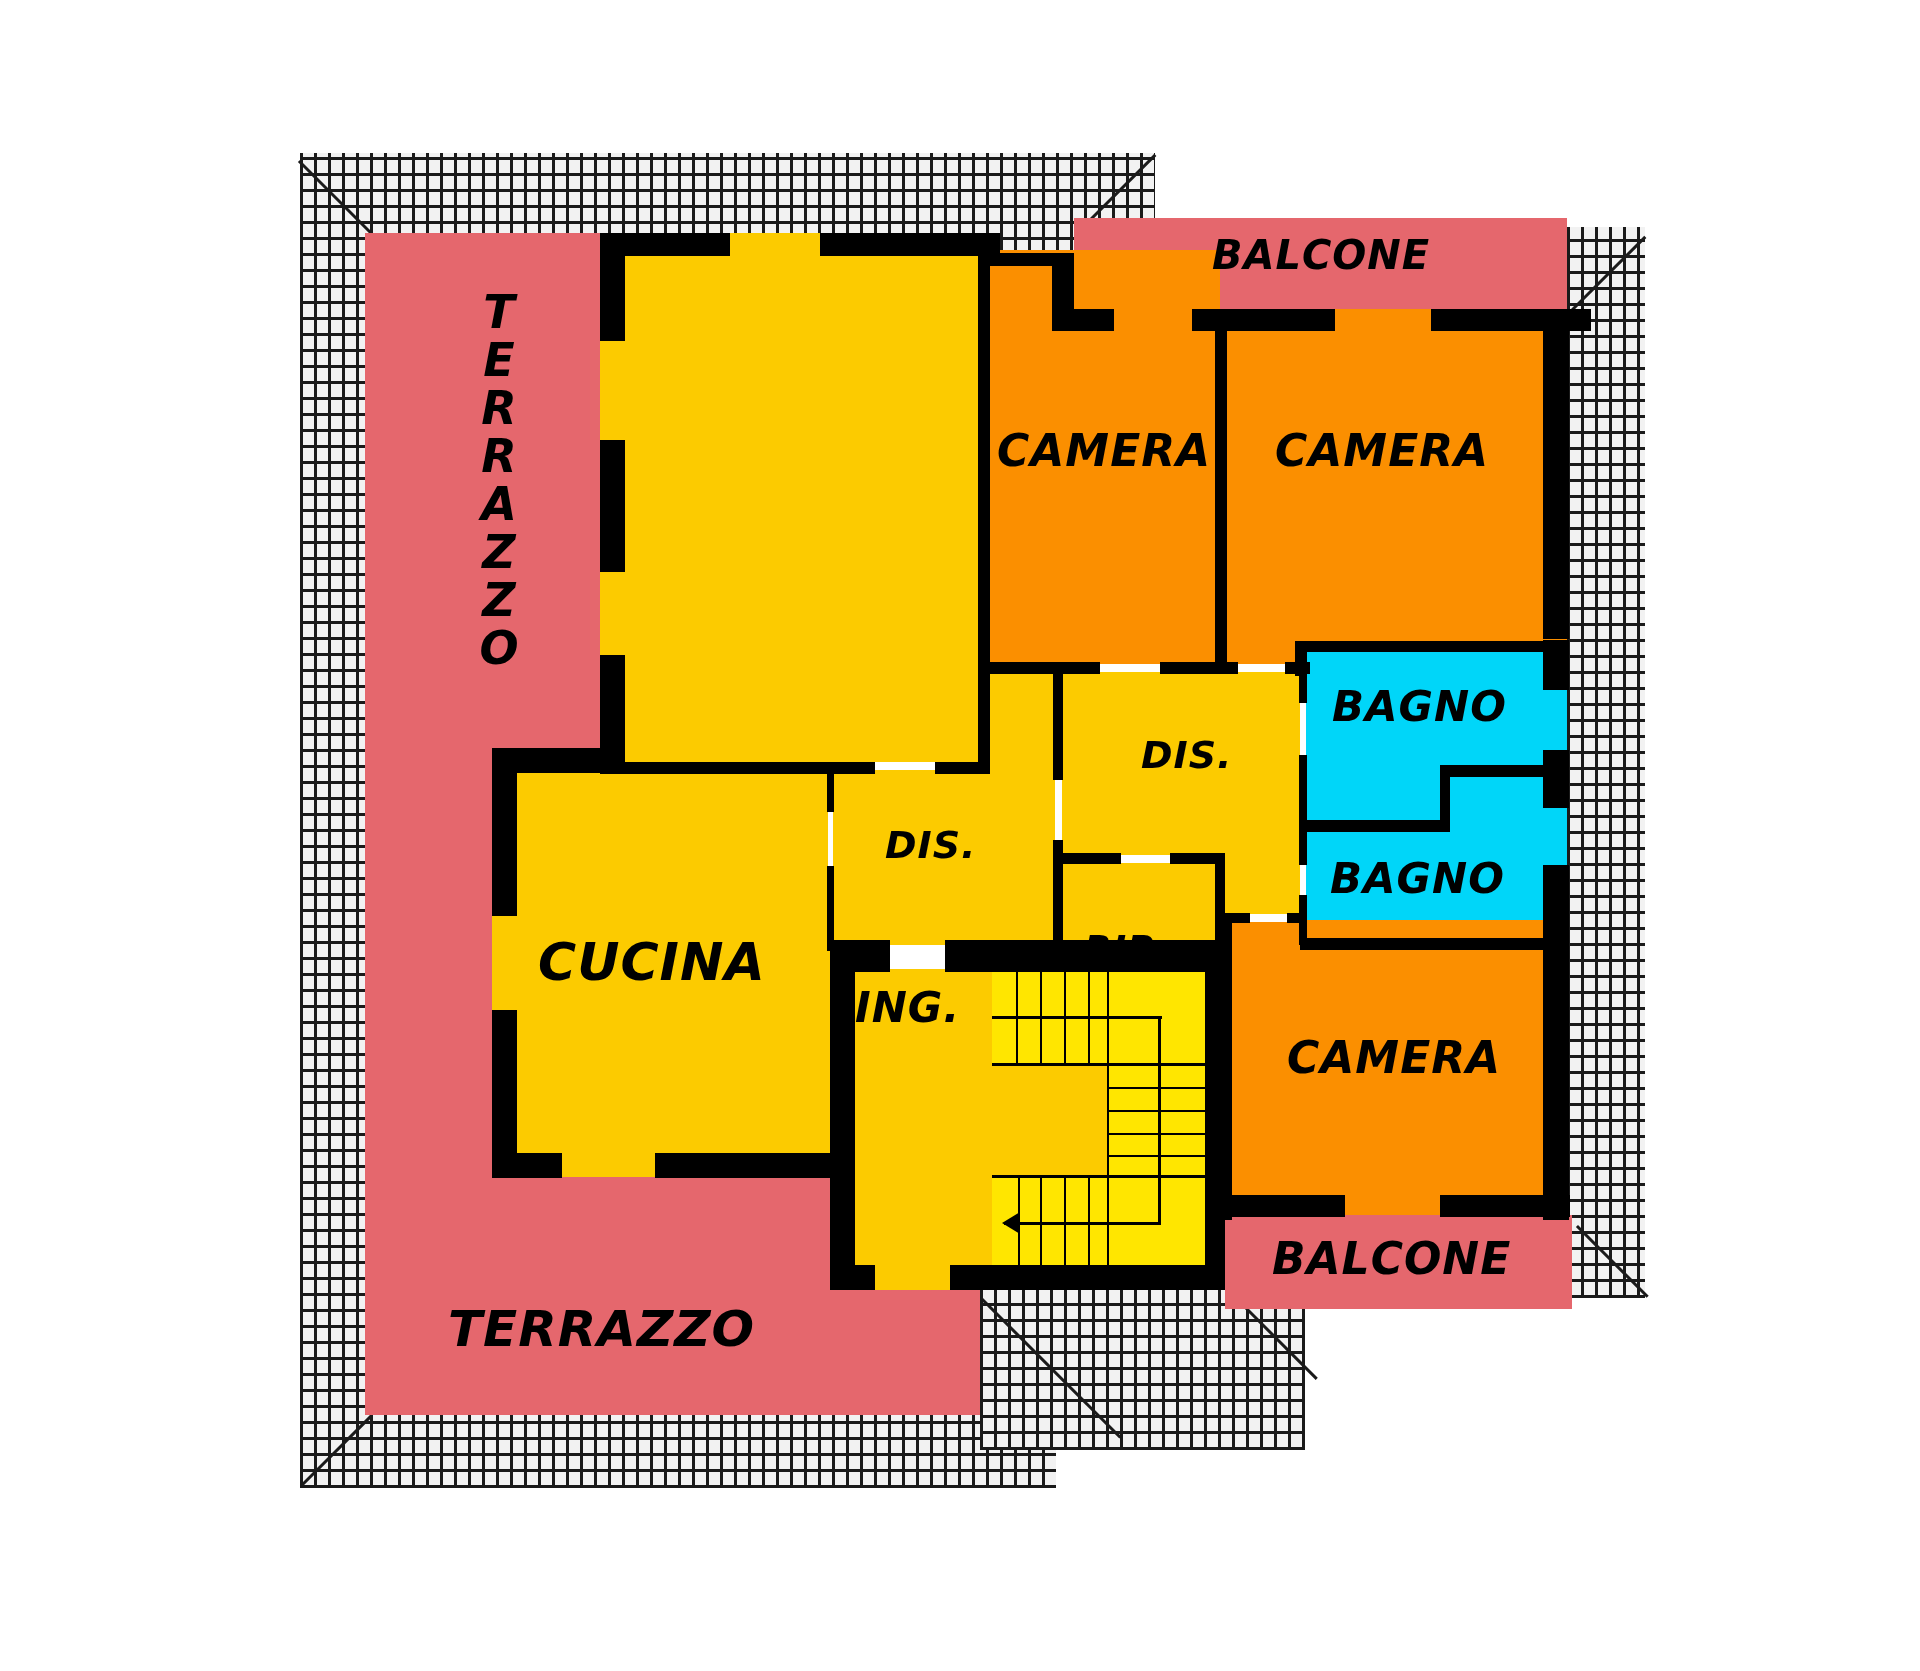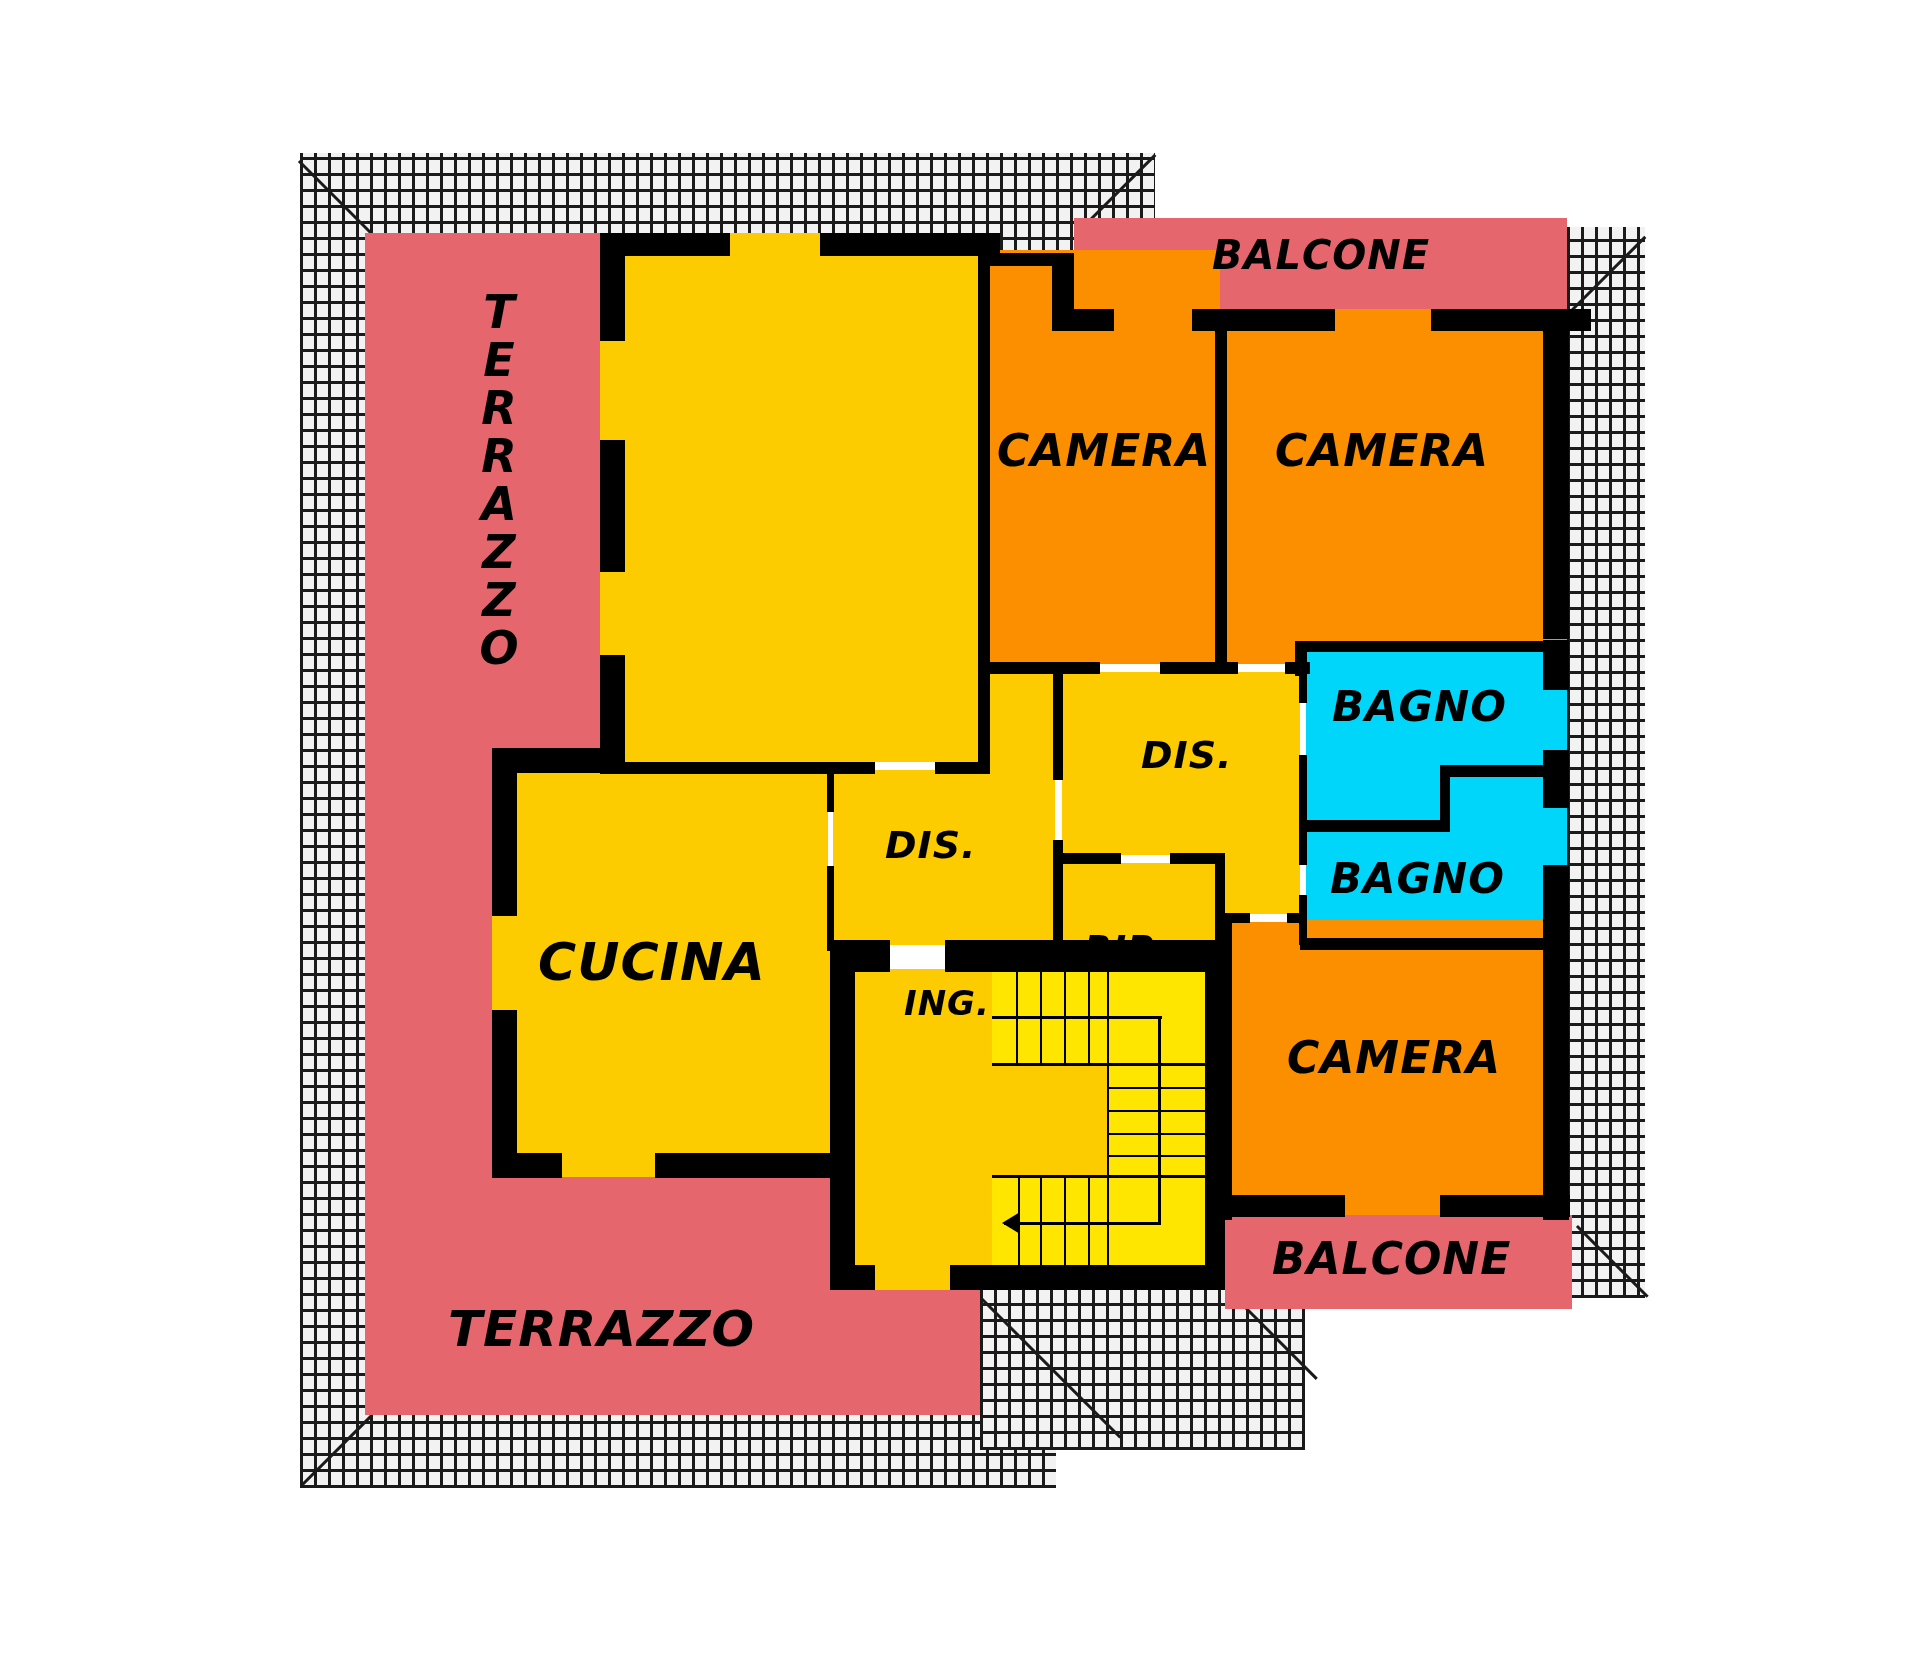--- a/index.html
+++ b/index.html
@@ -168,16 +168,16 @@
   <div class="label" style="left:448px;top:1300px;font-size:50px;">TERRAZZO</div>
   <div class="label" style="left:997px;top:425px;font-size:44px;">CAMERA</div>
   <div class="label" style="left:1275px;top:425px;font-size:44px;">CAMERA</div>
   <div class="label" style="left:1212px;top:232px;font-size:40px;">BALCONE</div>
   <div class="label" style="left:538px;top:932px;font-size:52px;">CUCINA</div>
   <div class="label" style="left:885px;top:823px;font-size:38px;">DIS.</div>
   <div class="label" style="left:1141px;top:733px;font-size:38px;">DIS.</div>
   <div class="label" style="left:1084px;top:880px;font-size:36px;margin-top:48px;">RIP.</div>
   <div class="label" style="left:1332px;top:682px;font-size:42px;">BAGNO</div>
   <div class="label" style="left:1330px;top:854px;font-size:42px;">BAGNO</div>
-  <div class="label" style="left:904px;top:983px;font-size:34px;">ING.</div>
+  <div class="label" style="left:855px;top:983px;font-size:42px;">ING.</div>
   <div class="label" style="left:1287px;top:1032px;font-size:44px;">CAMERA</div>
   <div class="label" style="left:1272px;top:1233px;font-size:44px;">BALCONE</div>
 </div>
 
 </body></html>

